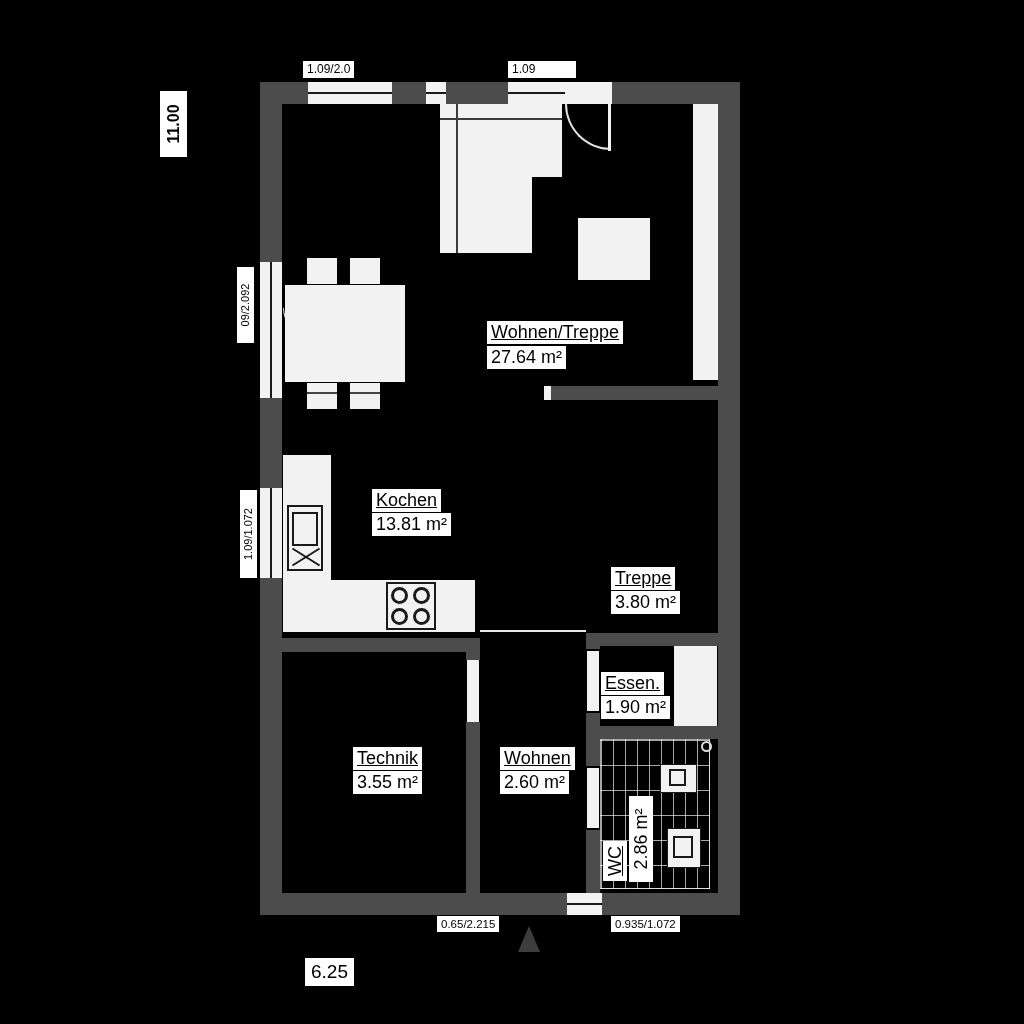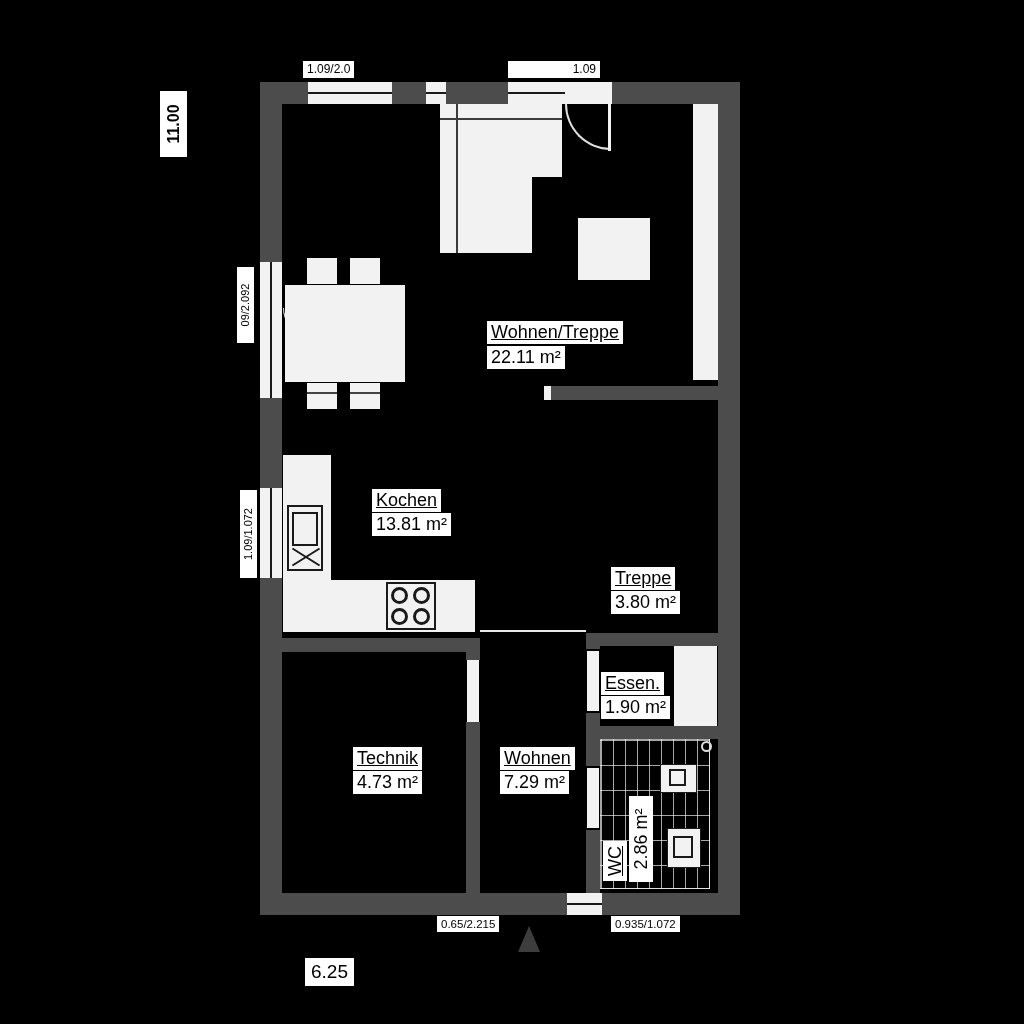--- a/index.html
+++ b/index.html
@@ -135,44 +135,44 @@
       <div class="a outline" style="left:8px;top:4px;width:17px;height:17px"></div>
     </div>
     <div class="a fix" style="left:667px;top:828px;width:34px;height:40px;border:1.5px solid var(--line)">
       <div class="a outline" style="left:5px;top:7px;width:20px;height:22px"></div>
     </div>
     <div class="a" style="left:701px;top:741px;width:11px;height:11px;border:2px solid #ddd;border-radius:50%"></div>
   </div>
 
   <div>
     <div class="a chip room-name" style="left:487px;top:321px">Wohnen/Treppe</div>
-    <div class="a chip" style="left:487px;top:346px">22.11 m²</div>
+    <div class="a chip" style="left:487px;top:346px">27.64 m²</div>
 
     <div class="a chip room-name" style="left:372px;top:489px">Kochen</div>
     <div class="a chip" style="left:372px;top:513px">13.81 m²</div>
 
     <div class="a chip room-name" style="left:611px;top:567px">Treppe</div>
     <div class="a chip" style="left:611px;top:591px">3.80 m²</div>
 
     <div class="a chip room-name" style="left:601px;top:672px">Essen.</div>
     <div class="a chip" style="left:601px;top:696px">1.90 m²</div>
 
     <div class="a chip room-name" style="left:353px;top:747px">Technik</div>
-    <div class="a chip" style="left:353px;top:771px">4.73 m²</div>
+    <div class="a chip" style="left:353px;top:771px">3.55 m²</div>
 
     <div class="a chip room-name" style="left:500px;top:747px">Wohnen</div>
-    <div class="a chip" style="left:500px;top:771px">7.29 m²</div>
+    <div class="a chip" style="left:500px;top:771px">2.60 m²</div>
 
     <div class="a chip vchip room-name" style="left:603px;top:881px;width:40px;height:24px">WC</div>
     <div class="a chip vchip" style="left:629px;top:882px;width:86px;height:24px">2.86 m²</div>
   </div>
 
   <div>
     <div class="a chip dim" style="left:303px;top:61px;font-size:12px">1.09/2.0</div>
-    <div class="a chip dim" style="left:508px;top:61px;width:92px;font-size:12px;text-align:right">1.09</div>
+    <div class="a chip dim" style="left:508px;top:61px;width:68px;font-size:12px;text-align:left">1.09</div>
 
     <div class="a chip vchip" style="left:160px;top:157px;width:66px;height:27px;font-size:16px;font-weight:bold">11.00</div>
     <div class="a chip dim vchip" style="left:237px;top:343px;width:76px;height:17px">09/2.092</div>
     <div class="a chip dim vchip" style="left:240px;top:578px;width:88px;height:17px">1.09/1.072</div>
 
     <div class="a chip dim" style="left:437px;top:916px;font-size:11.5px">0.65/2.215</div>
     <div class="a chip dim" style="left:611px;top:916px;font-size:11.5px">0.935/1.072</div>
     <div class="a chip" style="left:305px;top:958px;font-size:19px;padding:2px 6px">6.25</div>
   </div>
 

